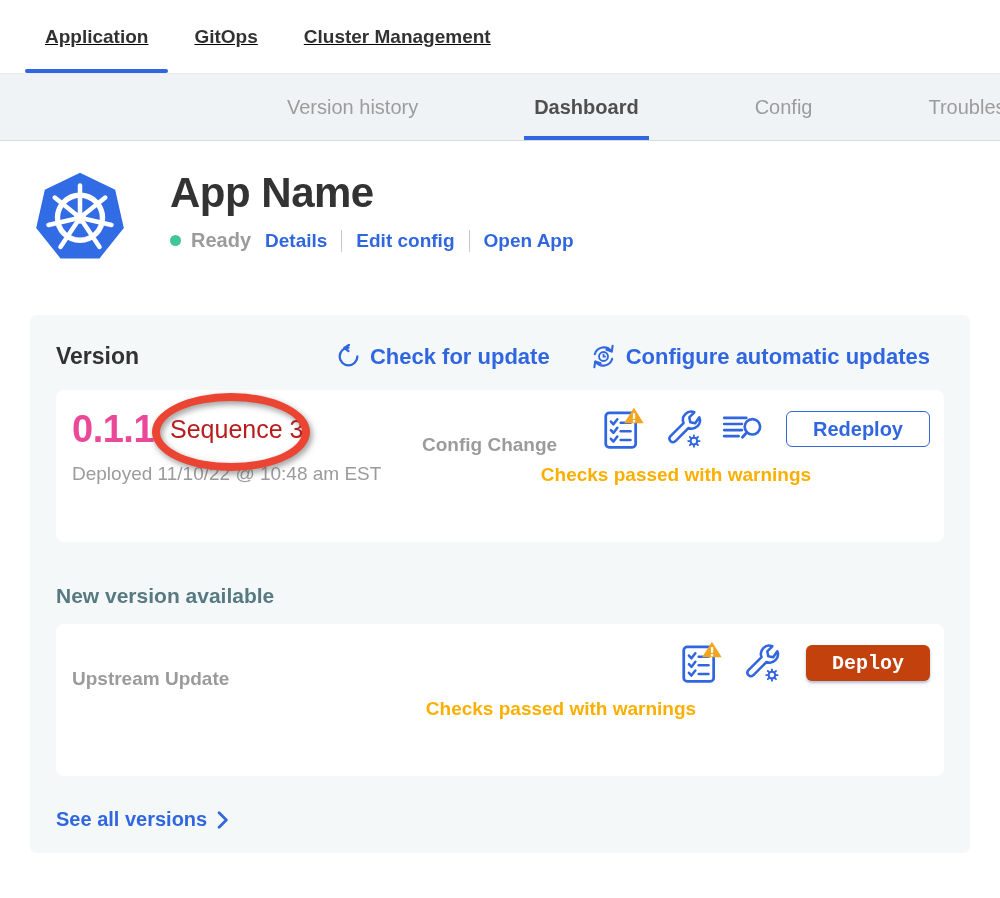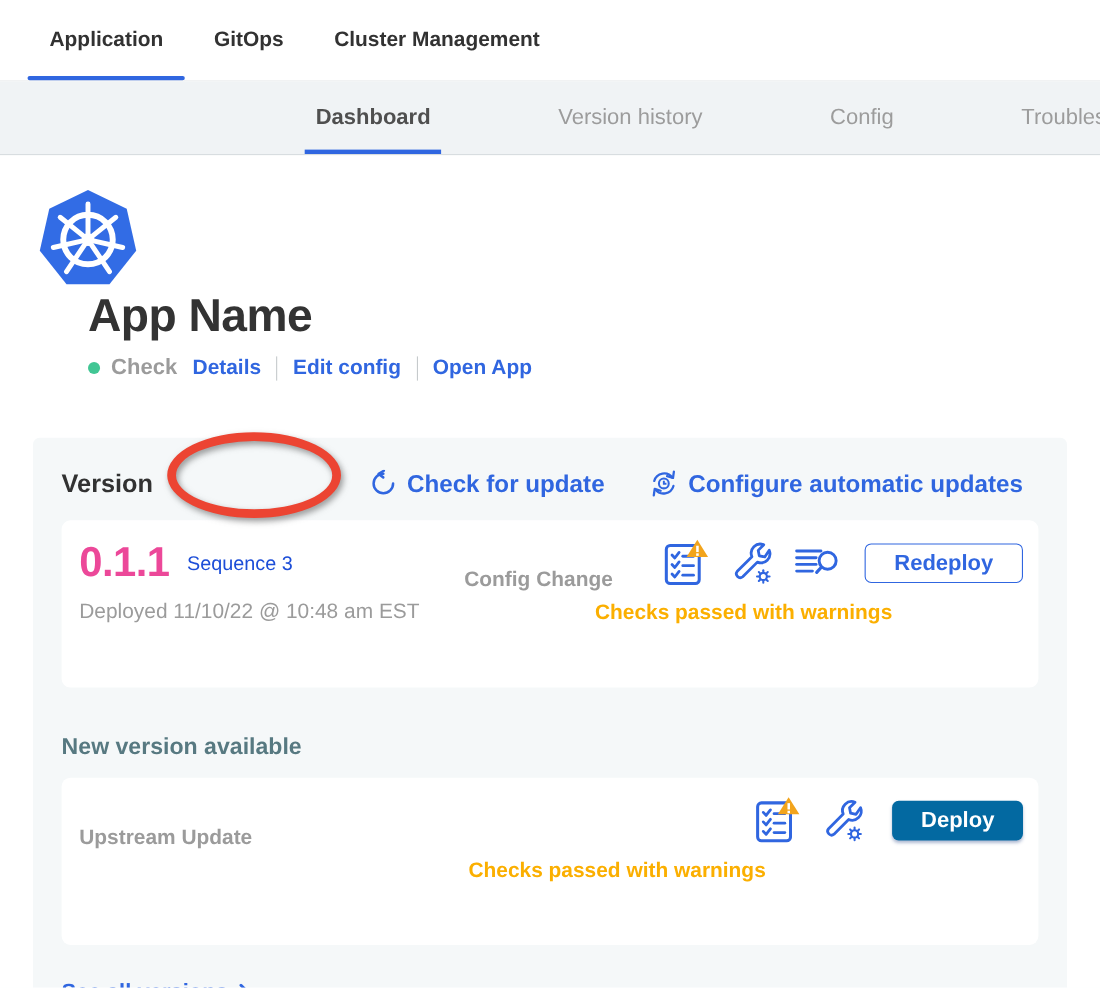--- a/index.html
+++ b/index.html
@@ -1,67 +1,67 @@
 <!DOCTYPE html>
 <html><head>
 <meta charset="utf-8">
 <style>
   * { margin:0; padding:0; box-sizing:border-box; }
   body { font-family:"Liberation Sans", sans-serif; background:#fff; }
   #app { position:relative; width:1000px; height:898px; overflow:hidden; background:#fff; }
 
   
-  .nav1 { display:flex; align-items:stretch; height:74px; padding-left:25px; gap:6px; border-bottom:1px solid #ebedee; background:#fff; }
+  .nav1 { display:flex; align-items:stretch; height:74px; padding-left:25px; gap:6px; border-bottom:1px solid #ebedee; background:#fff;text-decoration:underline; }
   .nav1-tab { position:relative; display:flex; align-items:center; padding:0 20px; font-size:19px; font-weight:bold; color:#323232; cursor:pointer; }
   .nav1-tab.active::after { content:""; position:absolute; left:0; right:0; bottom:0; height:4px; background:#3066e0; border-radius:2px; }
 
   
   .nav2 { display:flex; align-items:stretch; height:67px; padding-left:277px; gap:96px; background:#f0f3f5; border-bottom:1px solid #d8dde0; }
   .nav2-tab { position:relative; display:flex; align-items:center; padding:0 10px; font-size:20px; color:#9c9c9c; white-space:nowrap; cursor:pointer; }
   .nav2-tab.active { color:#4f4f4f; font-weight:bold; }
   .nav2-tab.active::after { content:""; position:absolute; left:0; right:0; bottom:0; height:4px; background:#3066e0; }
 
   
-  .app-header { display:flex; align-items:flex-start; margin:28px 0 0 35px;flex-direction:column; }
+  .app-header { display:flex; align-items:flex-start; margin:28px 0 0 35px; }
   .k8s-logo { width:90px; height:94px; flex:0 0 auto; }
   .app-header-text { margin-left:45px; }
   .app-title { font-size:42px; font-weight:bold; color:#333; letter-spacing:-0.5px; }
   .status-row { display:flex; align-items:center; gap:14px; margin-top:12px; }
   .status-dot { width:11px; height:11px; border-radius:50%; background:#41c694; }
   .status-text { font-size:20px; font-weight:bold; color:#9b9b9b; margin-left:-4px; }
   .hdr-link { font-size:19px; font-weight:bold; color:#3066e0; cursor:pointer; text-decoration:none; }
   .hdr-divider { width:1px; height:22px; background:#c6cacc; }
 
   
   .version-section { margin:52px 30px 0; background:#f5f8f9; border-radius:6px; padding:28px 26px 22px; }
   .vs-header { display:flex; align-items:center; }
   .vs-title { font-size:23px; font-weight:bold; color:#323232; margin-right:auto; }
   .vs-link { display:flex; align-items:center; gap:9px; font-size:22px; font-weight:bold; color:#3066e0; cursor:pointer; }
   .vs-link + .vs-link { margin-left:40px; margin-right:14px; }
 
   .version-card { display:flex; background:#fff; border-radius:8px; margin-top:20px; padding:16px 14px 14px 16px; min-height:152px; }
   .vc-left { flex:0 0 350px; }
   .version-row { display:flex; align-items:center; margin-top:2px; }
   .version-number { font-size:38px; font-weight:bold; color:#ec4899; letter-spacing:-0.5px; }
-  .sequence-label { font-size:18px; color:#1d4ed8; margin-left:16px; }
+  .sequence-label { font-size:25px; color:#b91c1c; margin-left:16px; }
   .deployed-badge { display:inline-block; margin-top:14px; background:#38cc8e; color:#fff; font-size:19px; font-weight:bold; padding:3px 12px 6px; border-radius:4px; }
   .meta-line { margin-top:12px; font-size:19px; color:#9b9b9b; }
   .meta-line .inline-link { color:#3066e0; font-weight:bold; cursor:pointer; }
 
   .vc-right { flex:1; display:flex; flex-direction:column; }
   .vc-right-top { display:flex; align-items:flex-start; }
   .source-label { font-size:19px; font-weight:bold; color:#9b9b9b; margin-top:28px; white-space:nowrap; }
   .actions-row { margin-left:auto; display:flex; align-items:center; gap:16px; }
   .action-icon { display:flex; cursor:pointer; }
   .checks-status { align-self:center; margin-top:8px; font-size:19px; font-weight:bold; color:#fbaf00; white-space:nowrap; }
   .checks-status.shift-right { transform:translateX(60px); }
 
   .btn { font-family:inherit; font-size:20px; font-weight:bold; border-radius:6px; height:36px; padding:0 26px; cursor:pointer; margin-left:6px; }
   .btn-outline { background:#fff; color:#3066e0; border:1.5px solid #3066e0; }
-  .btn-solid { background:#0369a1; color:#fff; border:none; box-shadow:0 2px 3px rgba(30,60,130,.35); }
+  .btn-solid { background:#c2410c; color:#fff; border:none; box-shadow:0 2px 3px rgba(30,60,130,.35);font-family:Liberation Mono, monospace; }
 
   .new-version-heading { margin-top:42px; font-size:21px; font-weight:bold; color:#577981; }
   .version-card.second { margin-top:16px; }
 
   .see-all-row { display:flex; align-items:center; gap:10px; margin-top:32px; font-size:20px; font-weight:bold; color:#3066e0; cursor:pointer; }
 
   
   .annotation-ellipse { position:absolute; left:152px; top:393px; width:158px; height:78px; border:8px solid #ec4432; border-radius:50%; pointer-events:none; z-index:5; filter:drop-shadow(2px 3px 3px rgba(70,70,70,.55)); }
 </style>
 </head>
@@ -75,25 +75,25 @@
     </div>
     <div class="nav1-tab">
       <span>GitOps</span>
     </div>
     <div class="nav1-tab">
       <span>Cluster Management</span>
     </div>
   </div>
 
   <div class="nav2">
+    <div class="nav2-tab">
+      <span>Version history</span>
+    </div>
     <div class="nav2-tab active">
       <span>Dashboard</span>
-    </div>
-    <div class="nav2-tab">
-      <span>Version history</span>
     </div>
     <div class="nav2-tab">
       <span>Config</span>
     </div>
     <div class="nav2-tab">
       <span>Troubleshoot</span>
     </div>
   </div>
 
   <div class="app-header">
@@ -108,21 +108,21 @@
         <line x1="50" y1="54" x2="85" y2="62"></line>
         <line x1="50" y1="54" x2="78.1" y2="31.5"></line>
       </g>
       <circle cx="50" cy="54" r="25" fill="none" stroke="#fff" stroke-width="6"></circle>
       <circle cx="50" cy="54" r="6.5" fill="#fff"></circle>
     </svg>
     <div class="app-header-text">
       <div class="app-title">App Name</div>
       <div class="status-row">
         <span class="status-dot"></span>
-        <span class="status-text">Check</span>
+        <span class="status-text">Ready</span>
         <a class="hdr-link">Details</a>
         <span class="hdr-divider"></span>
         <a class="hdr-link">Edit config</a>
         <span class="hdr-divider"></span>
         <a class="hdr-link">Open App</a>
       </div>
     </div>
   </div>
 
   <div class="version-section">

